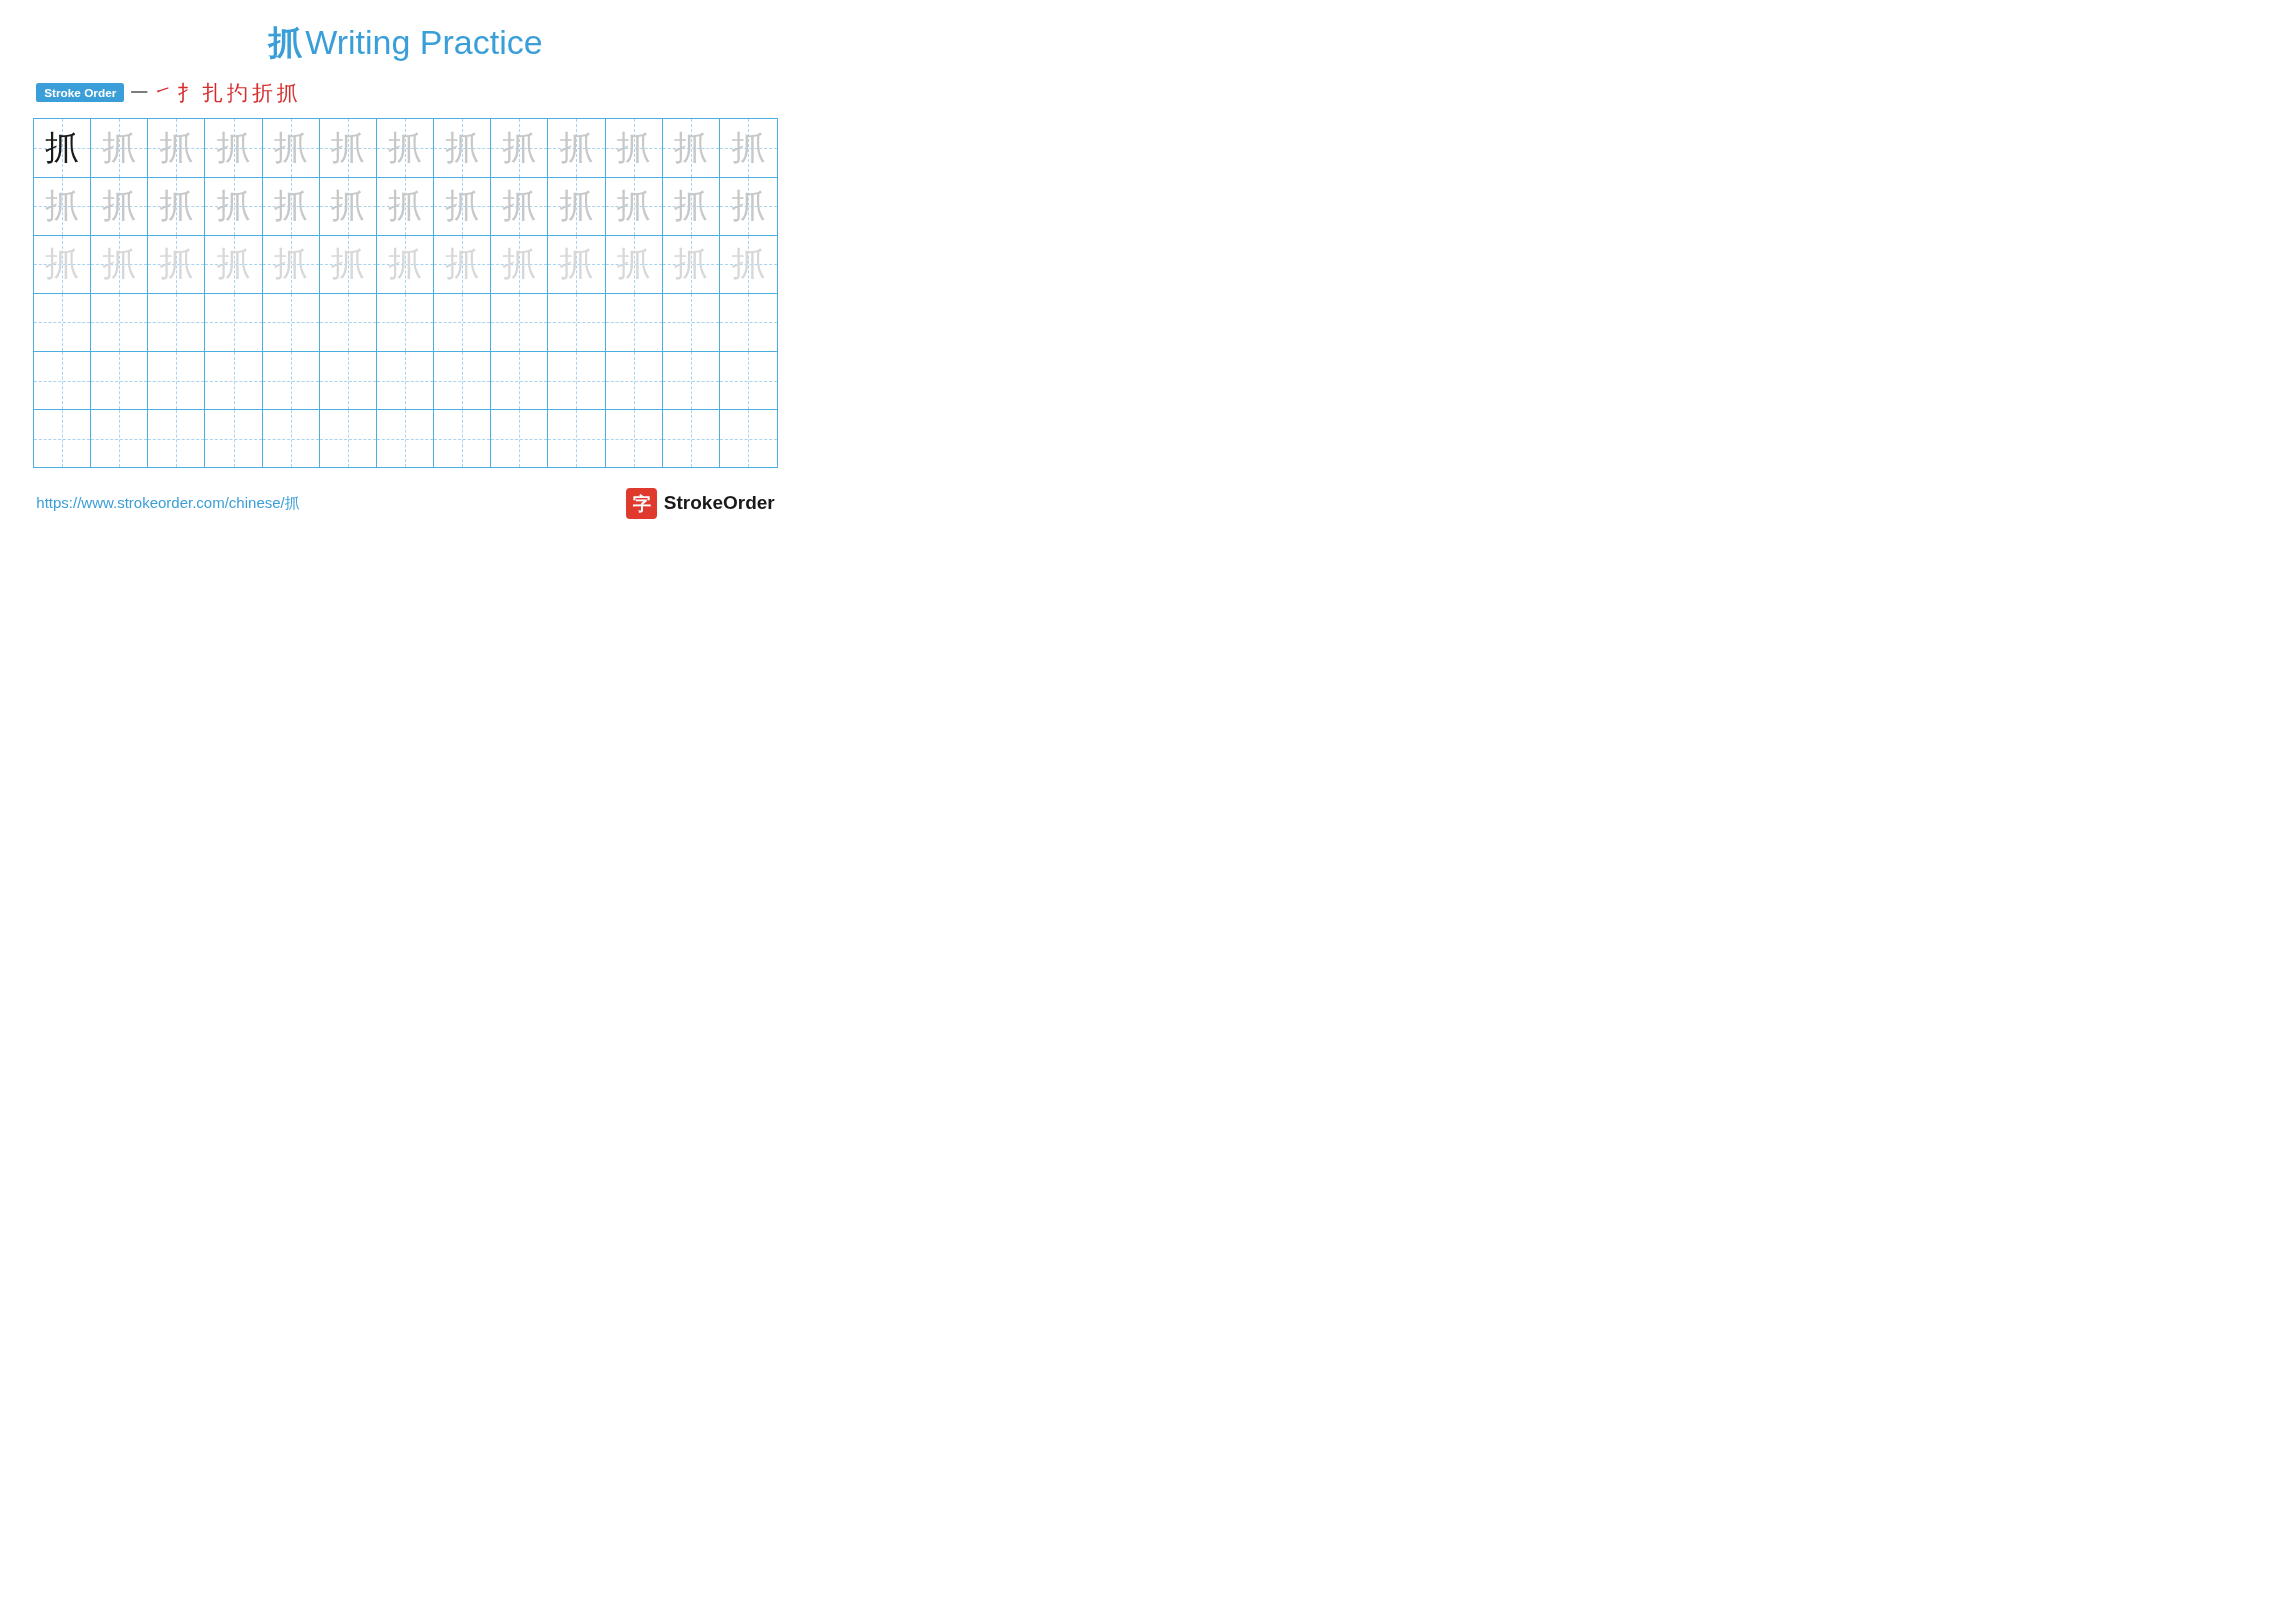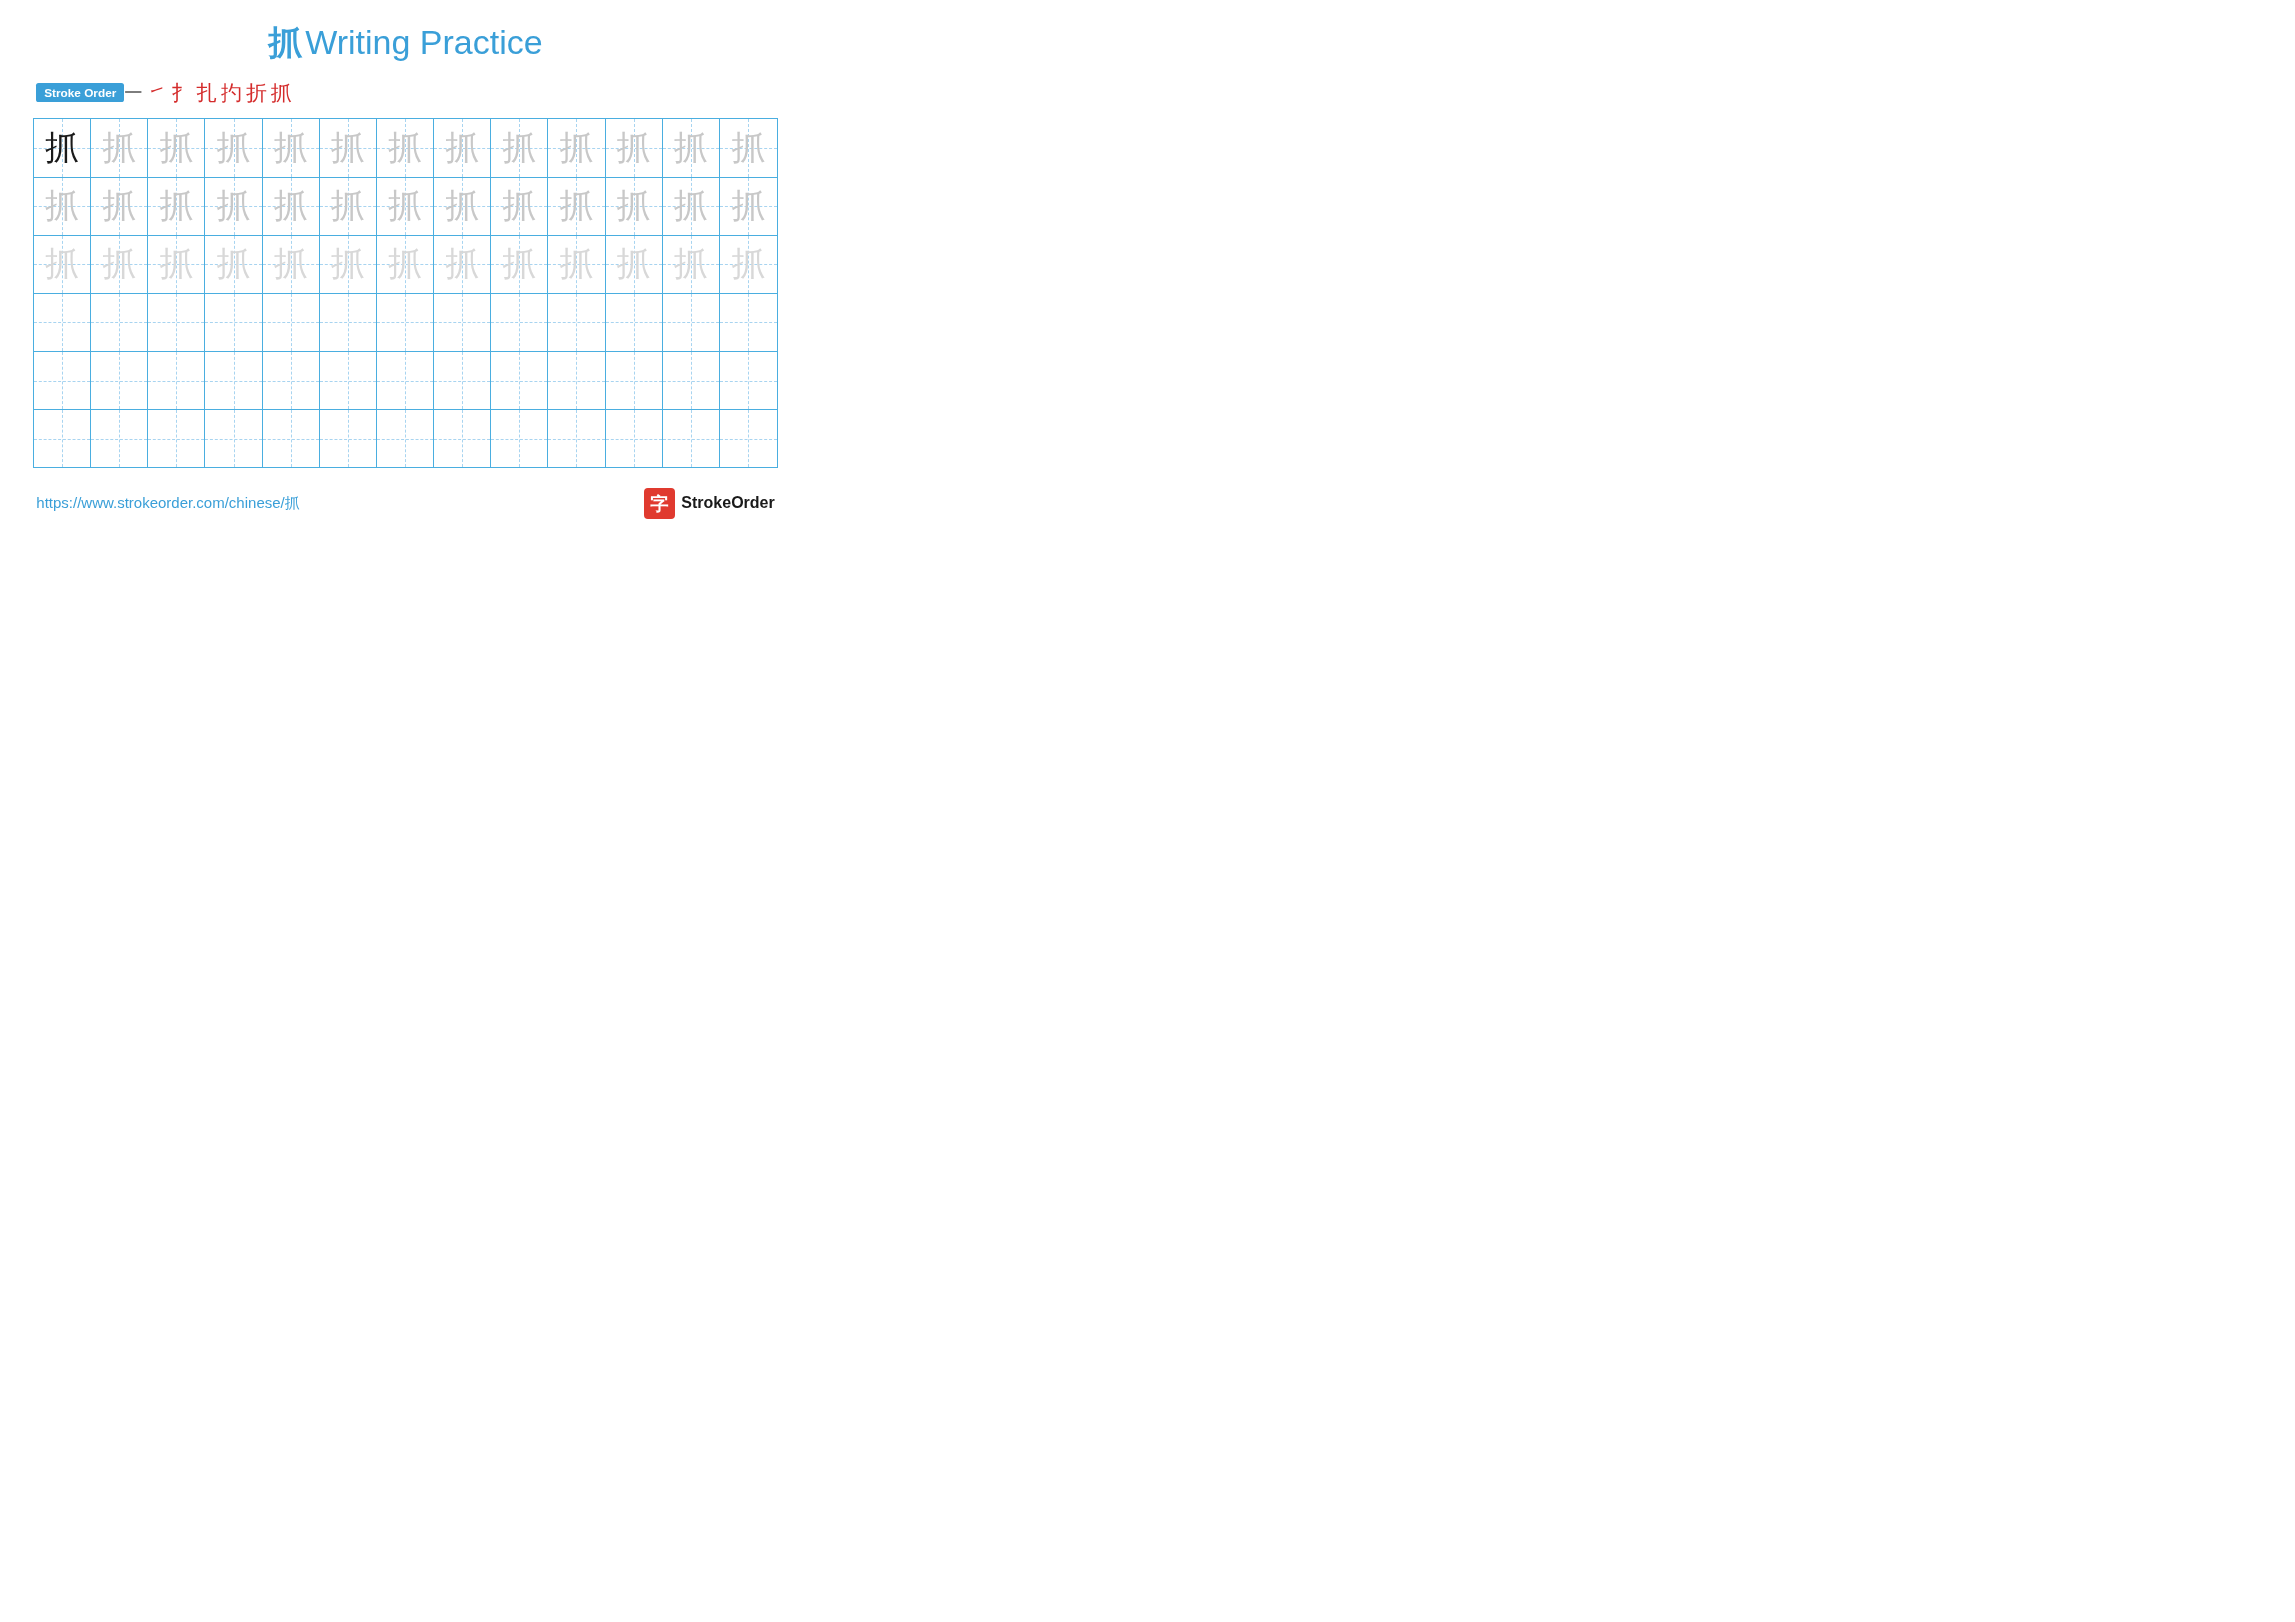--- a/index.html
+++ b/index.html
@@ -26,21 +26,21 @@
     .title-english {
       color: #3a9fd8;
       font-size: 34px;
       font-weight: normal;
     }
 
     
     .stroke-order-row {
       display: flex;
       align-items: center;
-      gap: 0;
+      gap: 6px;
       margin-bottom: 11.8px;
       padding-left: 3.3px;
     }
     .stroke-order-badge {
       background: #3a9fd8;
       color: white;
       font-size: 11.8px;
       font-weight: bold;
       padding: 2.6px 7.9px;
       border-radius: 2.6px;
@@ -155,21 +155,21 @@
       border-radius: 3.9px;
       display: flex;
       align-items: center;
       justify-content: center;
       color: white;
       font-size: 18.3px;
       font-family: serif;
       font-weight: bold;
     }
     .brand-name {
-      font-size: 16px;
+      font-size: 19px;
       font-weight: bold;
       color: #1a1a1a;
     }
   </style>
 </head>
 <body>
 
 <div class="title-area">
   <span class="title-chinese">抓</span>
   <span class="title-english">Writing Practice</span>

